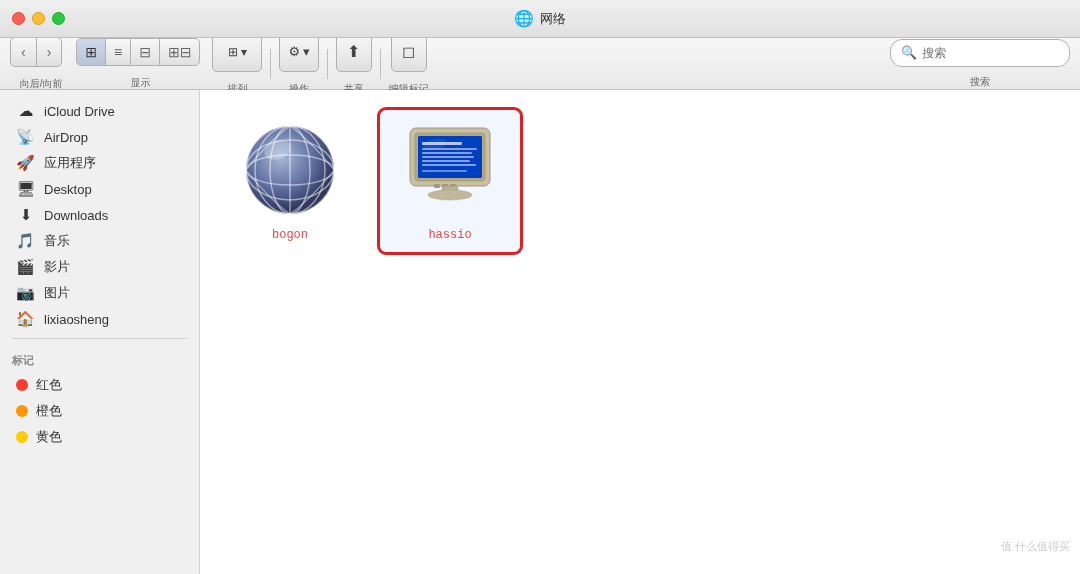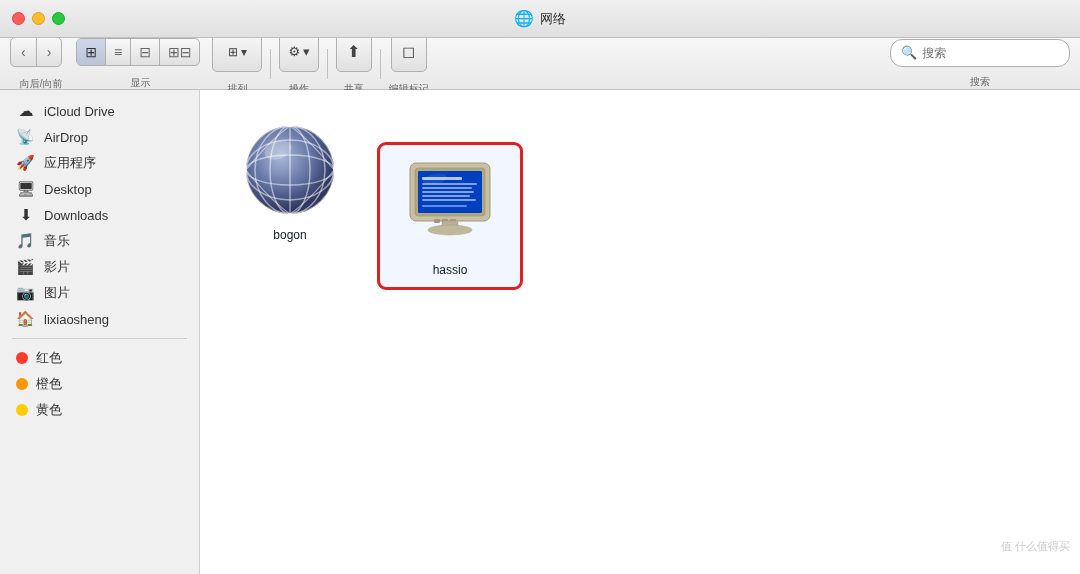--- a/index.html
+++ b/index.html
@@ -230,33 +230,33 @@
       align-items: center;
       gap: 8px;
       padding: 10px;
       border-radius: 6px;
       cursor: pointer;
       width: 140px;
     }
     .file-item.selected {
       outline: 3px solid #e02020;
       background: rgba(0,100,255,0.05);
-      margin-top: 35px;
     }
     .file-icon {
       width: 100px;
       height: 100px;
       display: flex;
       align-items: center;
       justify-content: center;
     }
     .file-name {
       font-size: 12px;
-      color: #0f172a;
+      color: #ef4444;
       text-align: left;
+      font-family: Liberation Mono, monospace;
     }
 
     
     .globe-svg {
       width: 100px;
       height: 100px;
     }
 
     
     .watermark {
@@ -404,20 +404,21 @@
       <span>图片</span>
     </div>
 
     <div class="sidebar-item">
       <span class="sidebar-item-icon">🏠</span>
       <span>lixiaosheng</span>
     </div>
 
     <div class="sidebar-divider"></div>
 
+    <div class="sidebar-section-label">标记</div>
 
     <div class="sidebar-item">
       <span class="tag-dot" style="background:#ff3b30;"></span>
       <span>红色</span>
     </div>
 
     <div class="sidebar-item">
       <span class="tag-dot" style="background:#ff9500;"></span>
       <span>橙色</span>
     </div>

